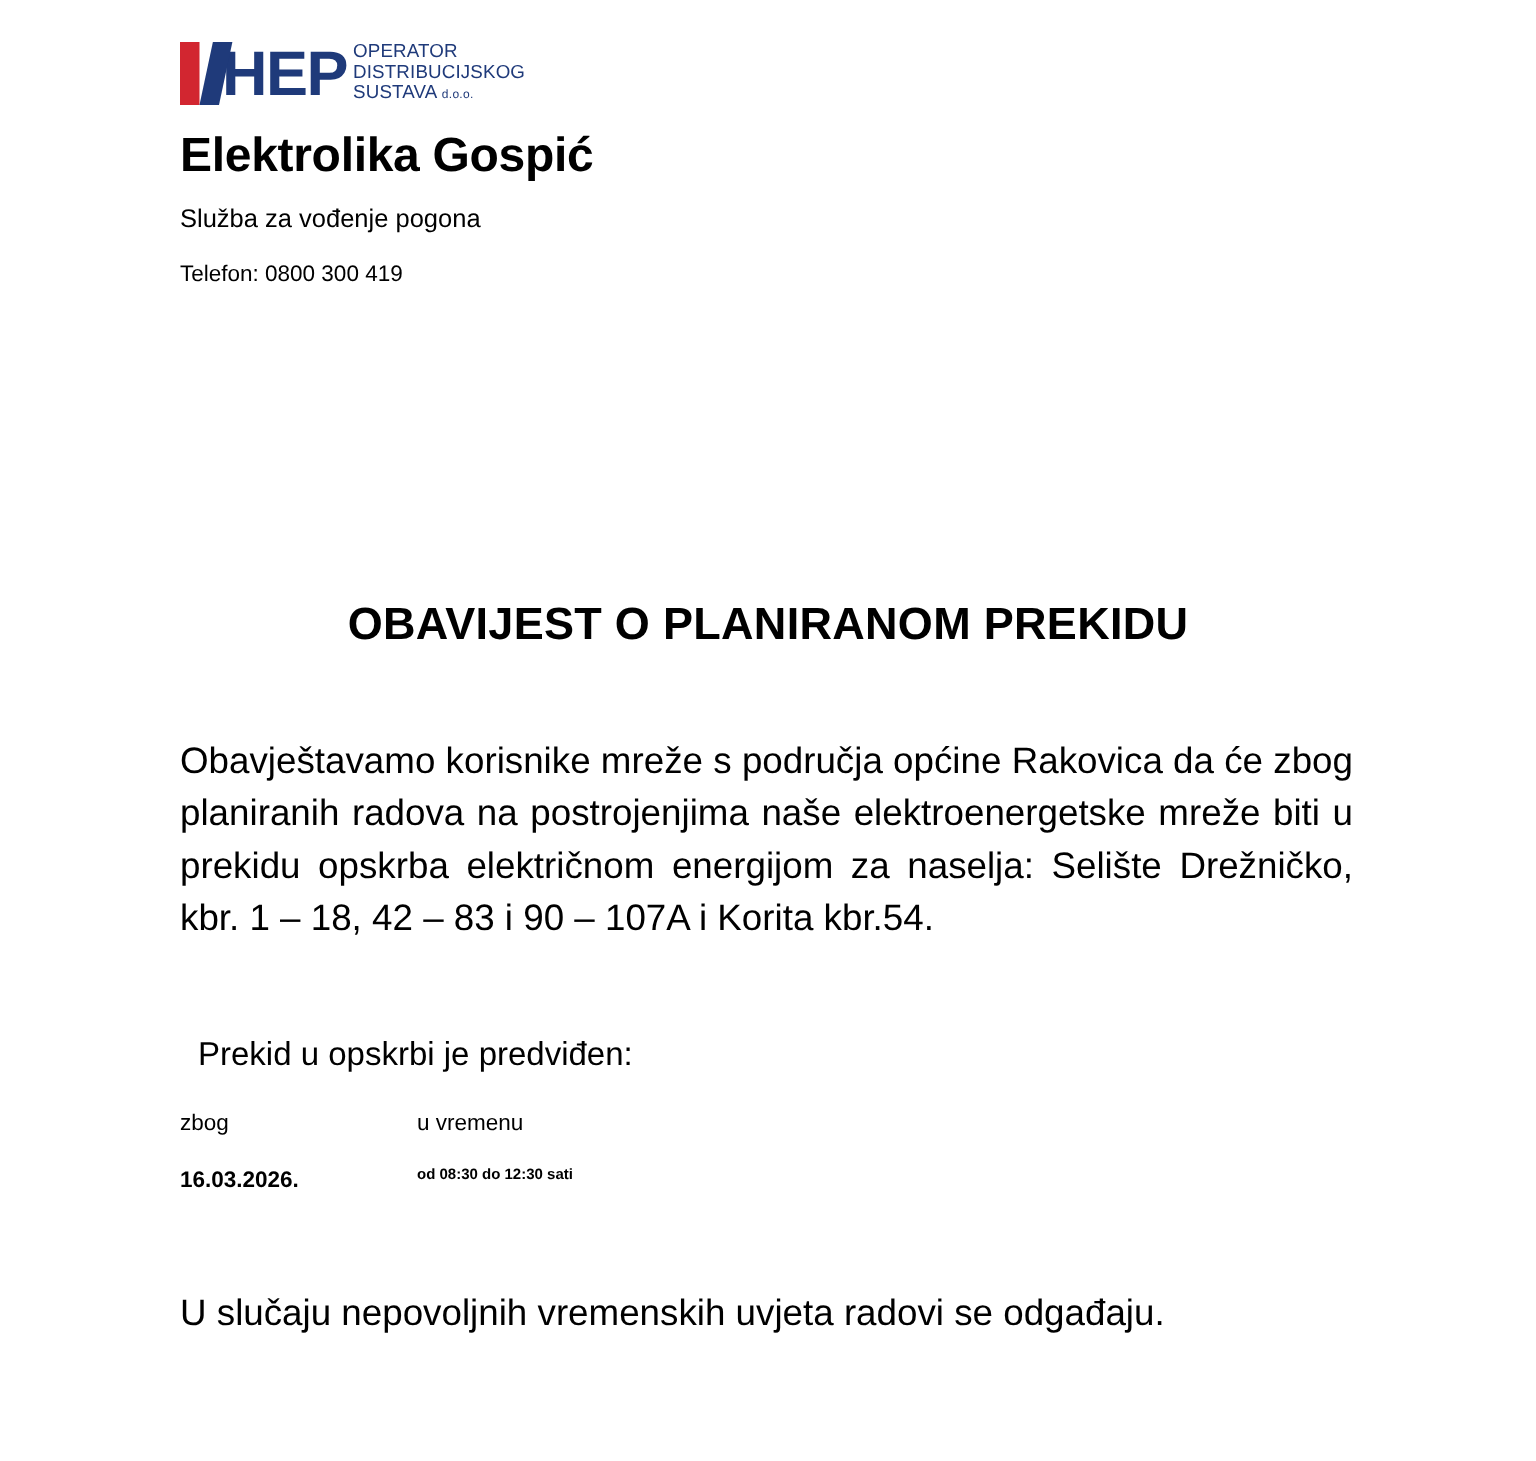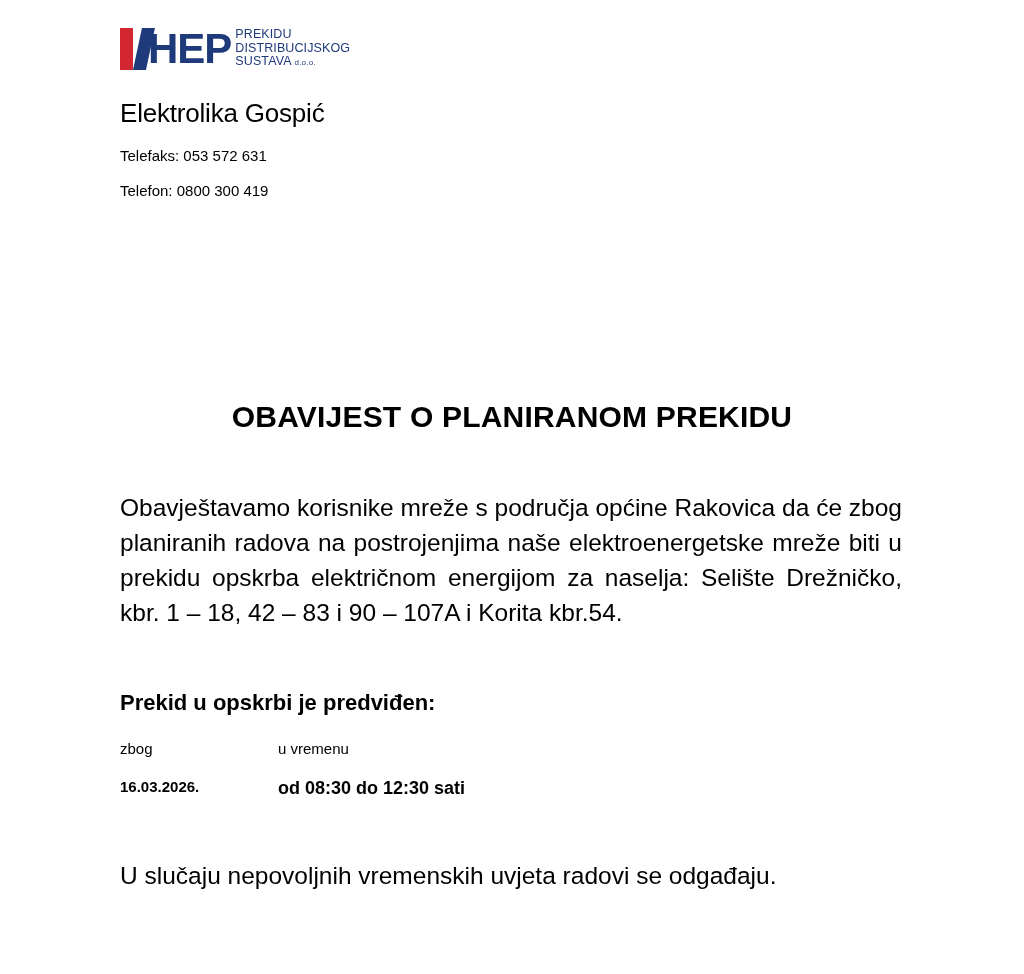--- a/index.html
+++ b/index.html
@@ -86,23 +86,23 @@
   .logo-sub .l3 {
     white-space: nowrap;
   }
   .logo-sub .small {
     font-size: 8px;
     letter-spacing: 0.2px;
     text-align: right;
   }
 
   .org-name {
-    font-size: 26px;
-    font-weight: normal;
-    margin-top: 16px;
+    font-size: 32px;
+    font-weight: bold;
+    margin-top: 3px;
     letter-spacing: -0.2px;
   }
   .org-dept {
     font-size: 17px;
     margin-top: 14px;
     font-weight: normal;
   }
   .contact {
     font-size: 15px;
     margin-top: 18px;
@@ -130,22 +130,23 @@
   .para {
     font-size: 24.5px;
     line-height: 35px;
     text-align: justify;
     text-justify: inter-word;
     margin: 0;
   }
 
   .subhead {
     font-size: 22px;
-    font-weight: bold;
+    font-weight: normal;
     margin-top: 60px;
+    margin-left: 12px;
   }
 
   .sched {
     margin-top: 24px;
     position: relative;
     height: 70px;
   }
   .sched .col-label-1 {
     position: absolute;
     left: 0;
@@ -163,21 +164,21 @@
     left: 0;
     top: 38px;
     font-size: 15px;
     font-weight: bold;
     text-align: right;
   }
   .sched .col-val-2 {
     position: absolute;
     left: 158px;
     top: 38px;
-    font-size: 18px;
+    font-size: 10px;
     font-weight: bold;
   }
 
   .closing {
     margin-top: 48px;
     font-size: 24.5px;
     line-height: 35px;
     text-align: justify;
   }
 </style>
@@ -188,31 +189,31 @@
 
   <div class="letterhead">
 
     <div class="logo-row">
       <span class="logo-mark">
         <span class="bar-red"></span>
         <span class="bar-blue"></span>
       </span>
       <span class="logo-hep">HEP</span>
       <span class="logo-sub">
-        <div>PREKIDU</div>
+        <div>OPERATOR</div>
         <div>DISTRIBUCIJSKOG</div>
         <div class="l3">
           <span>SUSTAVA</span>
           <span class="small">d.o.o.</span>
         </div>
       </span>
     </div>
 
     <div class="org-name">Elektrolika Gospić</div>
-    <div class="contact">Telefaks: 053 572 631</div>
+    <div class="org-dept">Služba za vođenje pogona</div>
     <div class="contact">Telefon: 0800 300 419</div>
   </div>
 
   <div class="doc-title">OBAVIJEST O PLANIRANOM PREKIDU</div>
 
   <div class="body-block">
     <p class="para">Obavještavamo korisnike mreže s područja općine Rakovica da će zbog planiranih radova na postrojenjima naše elektroenergetske mreže biti u prekidu opskrba električnom energijom za naselja: Selište Drežničko, kbr. 1 – 18, 42 – 83 i 90 – 107A i Korita kbr.54.</p>
 
     <div class="subhead">Prekid u opskrbi je predviđen:</div>
 

